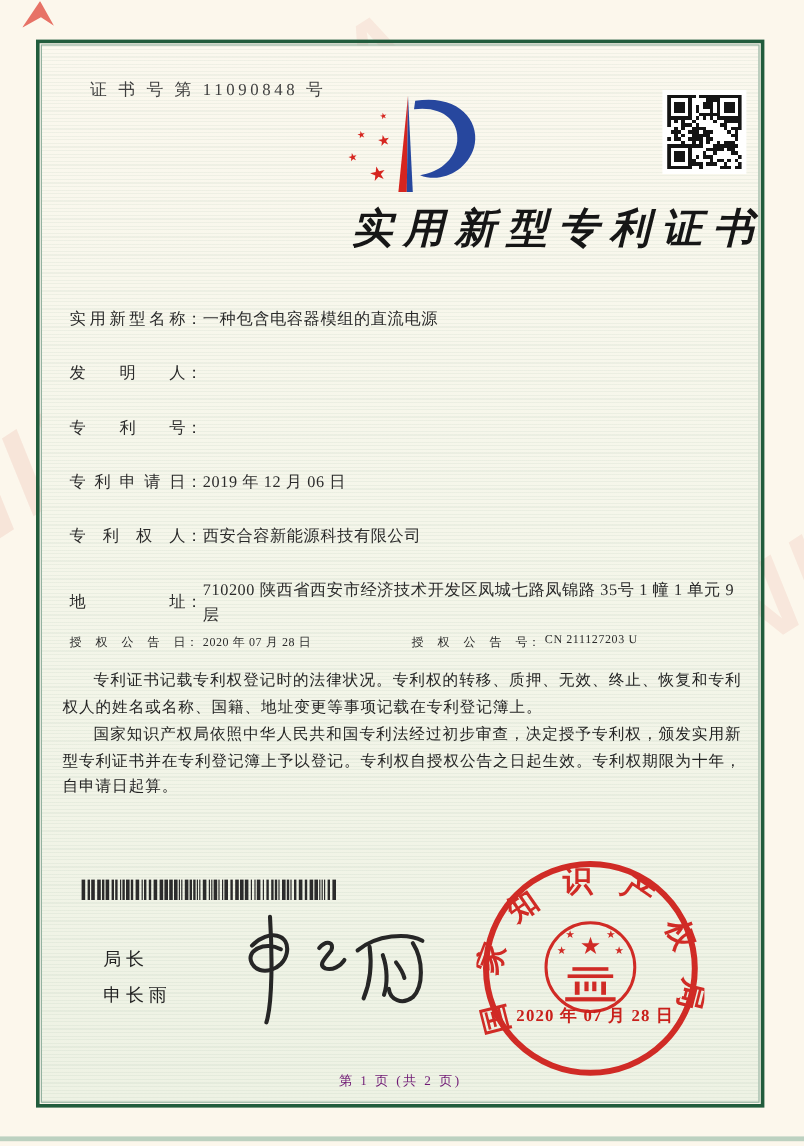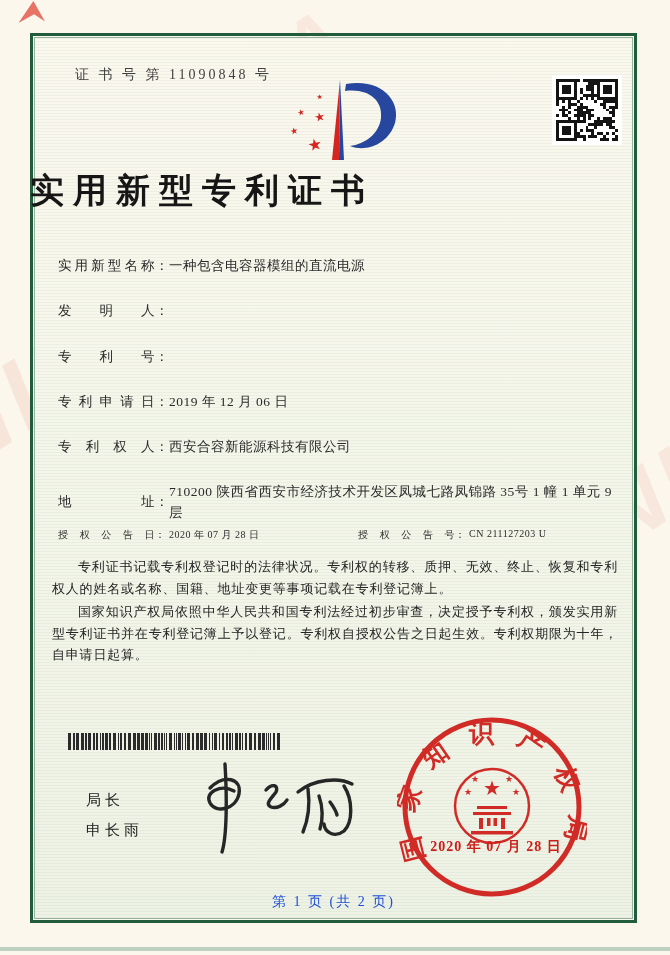--- a/index.html
+++ b/index.html
@@ -22,51 +22,51 @@
   .frame-inner{position:absolute;inset:1px;border:1px solid #93b2a0;
       background:
         repeating-linear-gradient(0deg, rgba(140,170,150,0.10) 0px, rgba(140,170,150,0.10) 1px, transparent 1px, transparent 3px),
         linear-gradient(180deg,#fbf8ee 0%,#f5f6ea 45%,#eef2e4 100%);}
   
   .cert-no{position:absolute;left:75px;top:66px;font-size:14px;letter-spacing:3px;color:#3f3f3f;}
   .qr{position:absolute;left:552px;top:75px;width:70px;height:70px;background:#fff;
       padding:4px;box-sizing:border-box;}
   .qr svg{width:100%;height:100%;display:block;}
   .logo{position:absolute;left:270px;top:74px;width:140px;height:92px;}
-  .title{position:absolute;left:30px;top:168px;width:607px;margin:0;text-align:left;
-      font-size:34px;font-weight:bold;letter-spacing:9px;color:#161616;}
+  .title{position:absolute;left:30px;top:168px;width:607px;margin:0;text-align:right;
+      font-size:34px;font-weight:bold;letter-spacing:9px;color:#161616;font-style:italic;}
   
   .fields{position:absolute;left:58px;top:256px;width:562px;}
   .frow{display:flex;align-items:center;margin-bottom:25px;font-size:13.5px;
       color:#2b2b2b;letter-spacing:0.5px;line-height:1.5;}
   .frow.addr{margin-bottom:10px;}
   .flabel{display:inline-block;width:97px;text-align:justify;text-align-last:justify;flex:0 0 97px;}
   .fcolon{flex:0 0 14px;}
   .fvalue{flex:1;}
   .grant-row{position:absolute;left:58px;top:528px;width:562px;display:flex;
       font-size:10px;color:#2b2b2b;letter-spacing:0.5px;}
   .grant-left{display:flex;width:285px;}
-  .grant-right{display:flex;flex:1;margin-left:15px;}
+  .grant-right{display:flex;flex:1;}
   
   .legal{position:absolute;left:52px;top:556px;width:566px;font-size:13px;
       line-height:21.5px;color:#242424;text-align:justify;letter-spacing:0.8px;}
   .legal p{margin:0 0 2px 0;text-indent:2em;}
   
   .barcode{position:absolute;left:68px;top:733px;width:215px;height:17px;display:flex;align-items:stretch;background:transparent;}
   .barcode .b{height:100%;}
   
   .officer{position:absolute;left:86px;top:785px;font-size:15px;letter-spacing:4px;color:#222;line-height:30px;}
   .signature{position:absolute;left:172px;top:756px;width:210px;height:105px;}
   
   .seal{position:absolute;left:397px;top:712px;width:190px;height:190px;opacity:.95;}
   .seal-date{position:absolute;left:412px;top:838px;width:168px;text-align:center;
       color:#c9201b;font-weight:bold;font-size:14px;letter-spacing:1px;}
   
   .page-indicator{position:absolute;left:30px;top:893px;width:607px;text-align:center;
-      font-size:14px;letter-spacing:2px;color:#1d4ed8;}
+      font-size:11px;letter-spacing:2px;color:#701a75;}
 </style>
 </head>
 <body>
 
 <div class="page">
 
   <div class="wm wm1">CNIPA</div>
   <div class="wm wm2">CNIPA</div>
   <div class="wm wm3">CNIPA</div>
   <div class="wm wm4">CNIPA</div>

